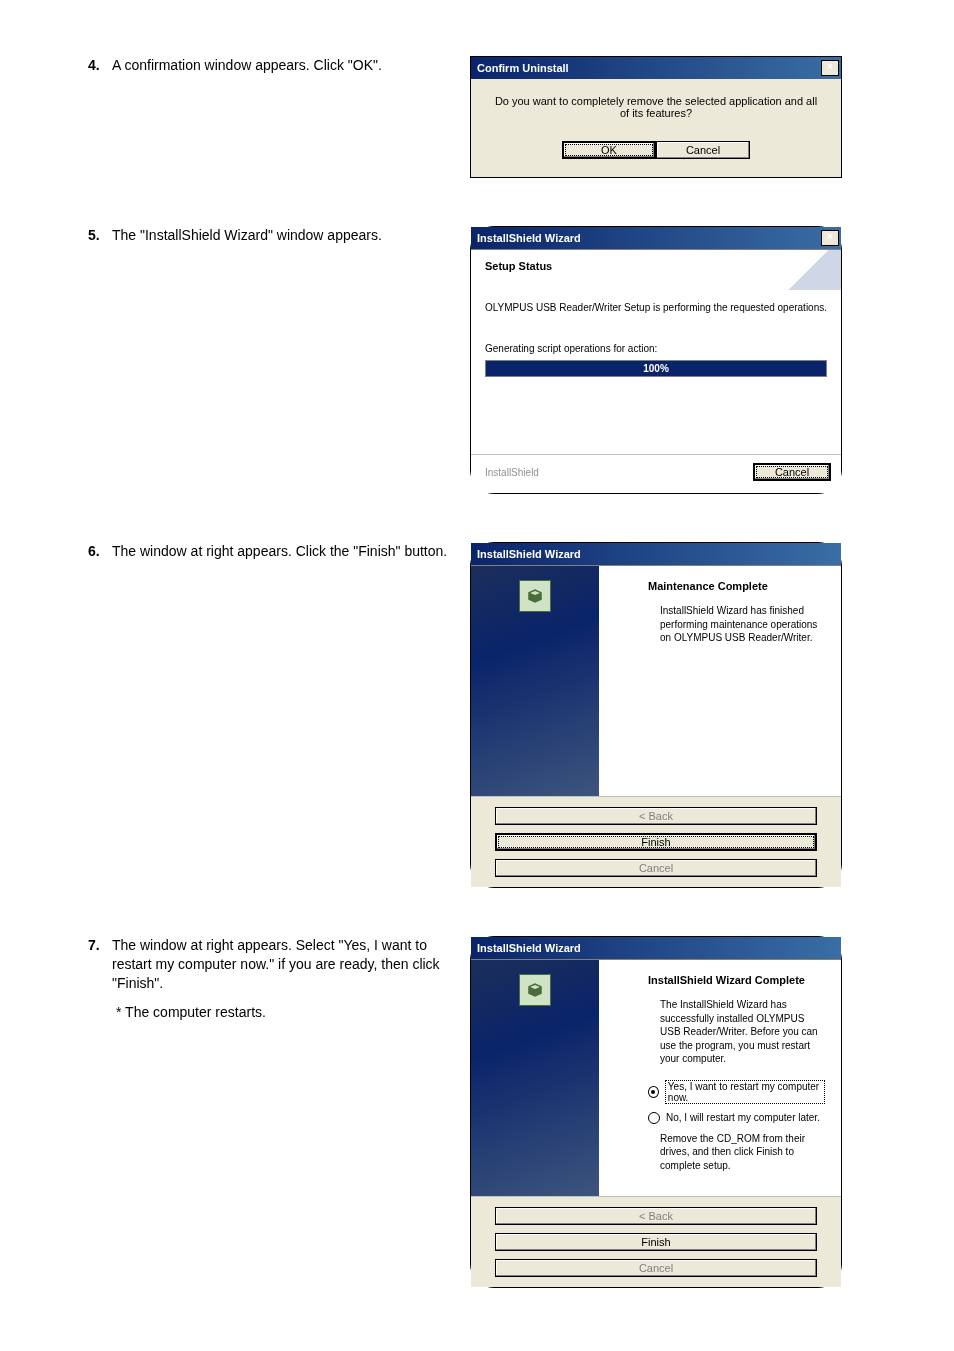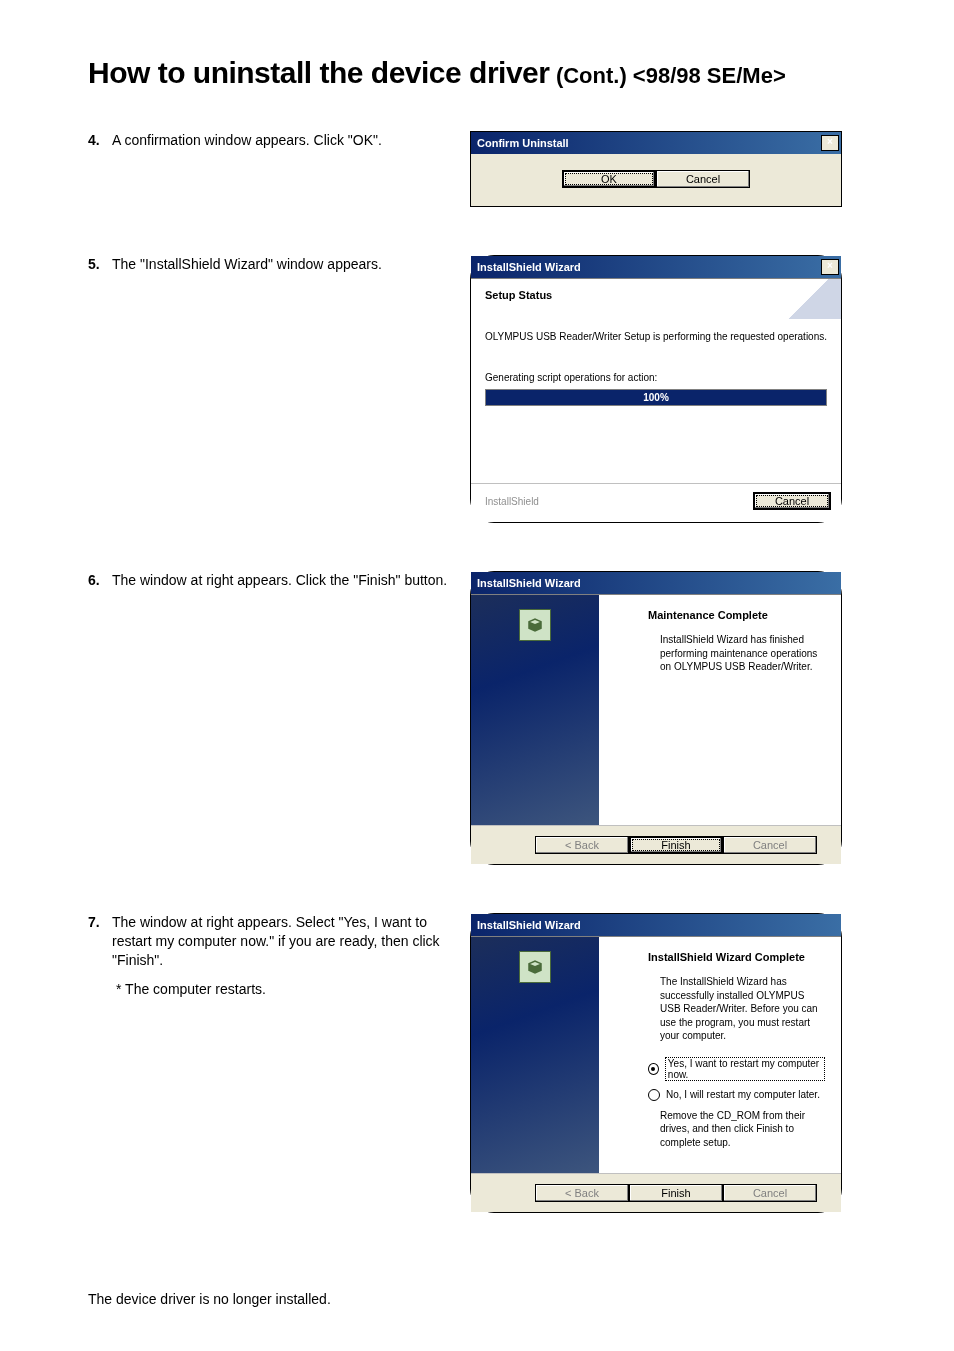--- a/index.html
+++ b/index.html
@@ -243,58 +243,56 @@
     content: ""; width: 4px; height: 4px; border-radius: 50%; background: #000;
   }
   .radio-row.boxed span.lbl {
     border: 1px dotted #000;
     padding: 0 2px;
   }
   .wiz-footer {
     border-top: 1px solid #c0c0c0;
     display: flex;
     justify-content: flex-end;
-    gap: 0;
+    gap: 8px;
     padding: 10px 24px;
     background: var(--win-face);
+    flex-direction: column;
   }
 
   
   .tail {
     font-size: 14px;
     margin-top: 30px;
     margin-bottom: 60px;
   }
 </style>
 </head>
 <body>
 
 <div class="page">
 
-  <div class="heading-bar">
-    <span class="heading-main">How to uninstall the device driver</span>
-    <span class="heading-tail">(Cont.) &lt;98/98 SE/Me&gt;</span>
-  </div>
 
   <div class="step">
     <div class="instr">
       <span class="num">4.</span>
       <div class="txt-col">
         <span>A confirmation window appears. Click "OK".</span>
       </div>
     </div>
 
     <div class="win">
       <div class="titlebar">
         <span class="ttl">Confirm Uninstall</span>
         <div class="ctl">
           <div class="close-btn">×</div>
         </div>
       </div>
       <div class="dlg-body">
+        <div class="msg">Do you want to completely remove the selected application and all of its features?</div>
         <div class="btn-row">
           <div class="w-btn default">OK</div>
           <div class="w-btn">Cancel</div>
         </div>
       </div>
     </div>
   </div>
 
   <div class="step">
     <div class="instr">

